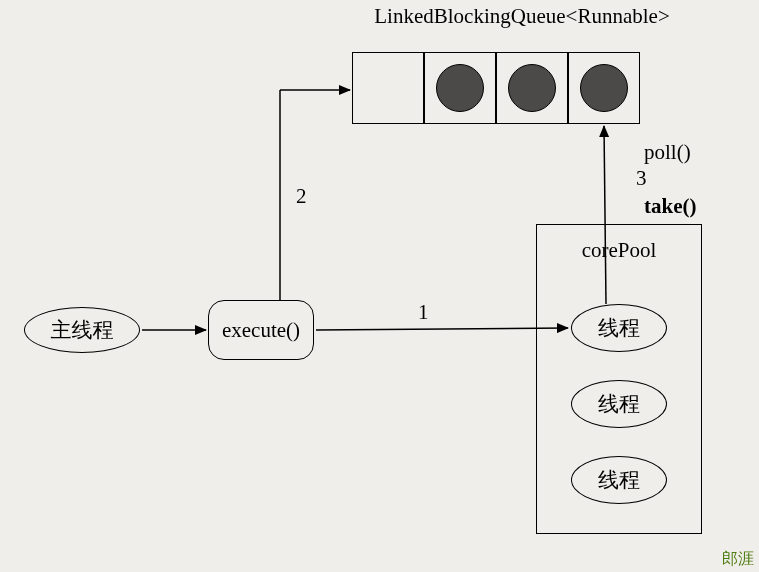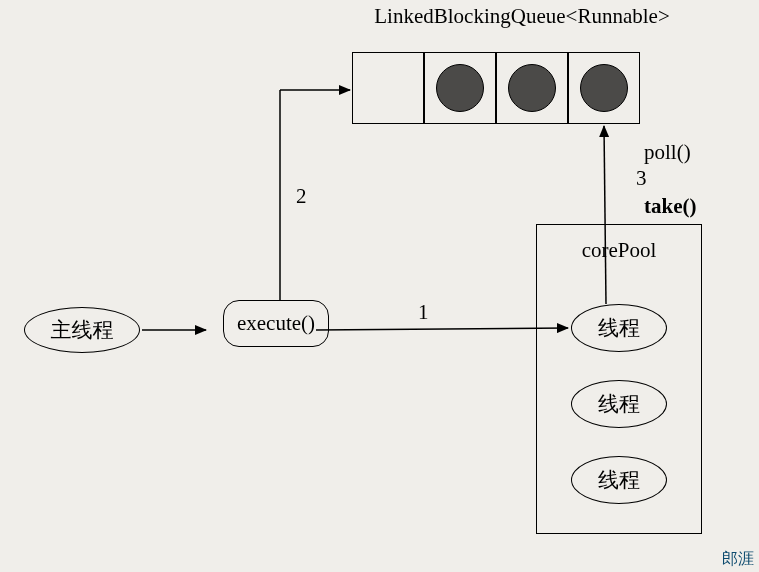--- a/index.html
+++ b/index.html
@@ -53,21 +53,21 @@
   }
   .label {
     text-align: center;
     white-space: nowrap;
   }
   .watermark {
     position: absolute;
     right: 5px;
     bottom: 2px;
     font-size: 16px;
-    color: #0c4a6e;
+    color: #4d7c0f;
     white-space: nowrap;
   }
   
   svg#lines {
     position: absolute;
     left: 0; top: 0;
     width: 759px; height: 572px;
     overflow: visible;
   }
   svg#lines line {
@@ -75,21 +75,21 @@
     stroke-width: 1.5;
   }
 </style>
 </head>
 <body>
 
 <div class="layer ellipse" style="left:24px; top:307px; width:116px; height:46px;">
   <span>主线程</span>
 </div>
 
-<div class="layer roundrect" style="left:208px; top:300px; width:106px; height:47px;margin-left:15px;">
+<div class="layer roundrect" style="left:208px; top:300px; width:106px; height:60px;">
   <span>execute()</span>
 </div>
 
 <div class="layer label" style="left:352px; top:4px; width:340px;">LinkedBlockingQueue&lt;Runnable&gt;</div>
 
 <div class="layer rect" style="left:352px; top:52px; width:288px; height:72px;"></div>
 
 <div class="layer cell" style="left:352px; top:52px; width:72px; height:72px;"></div>
 <div class="layer cell" style="left:424px; top:52px; width:72px; height:72px;"></div>
 <div class="layer cell" style="left:496px; top:52px; width:72px; height:72px;"></div>

